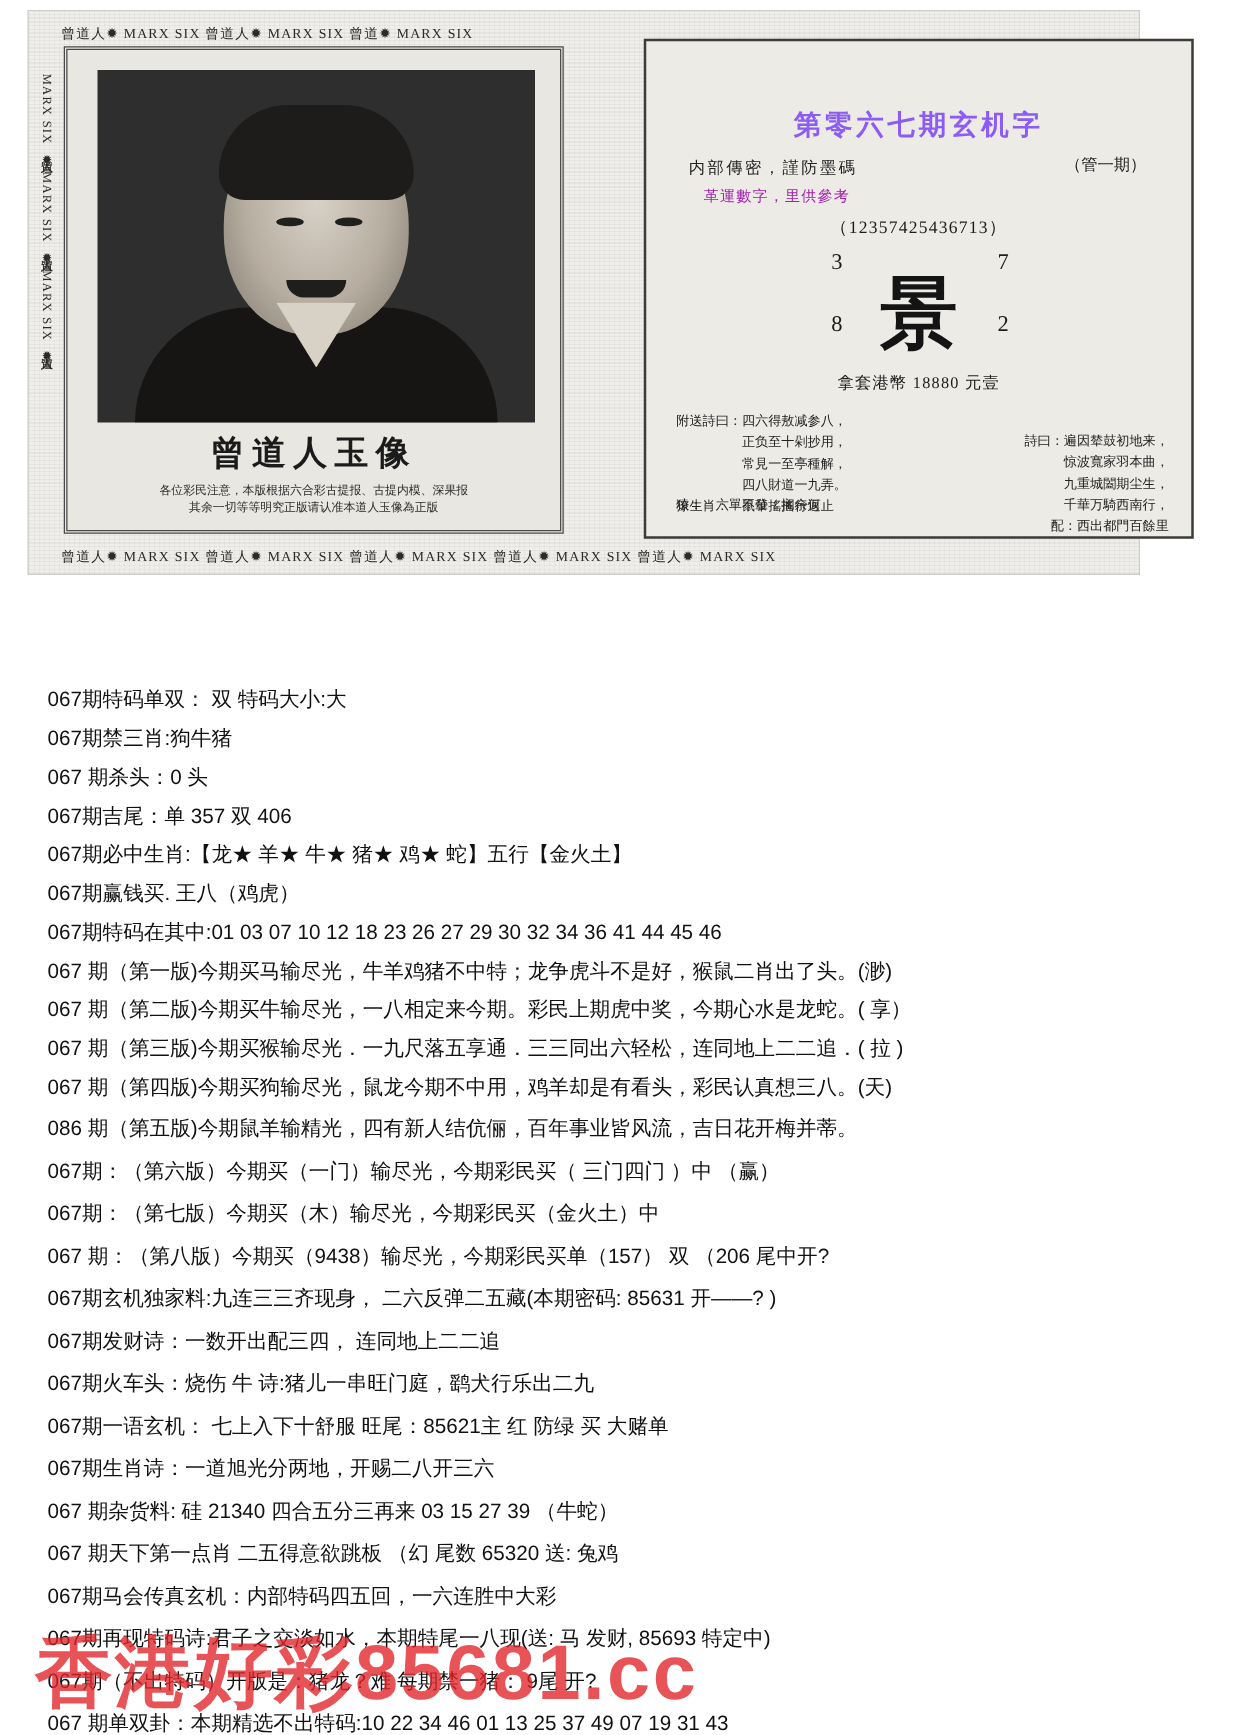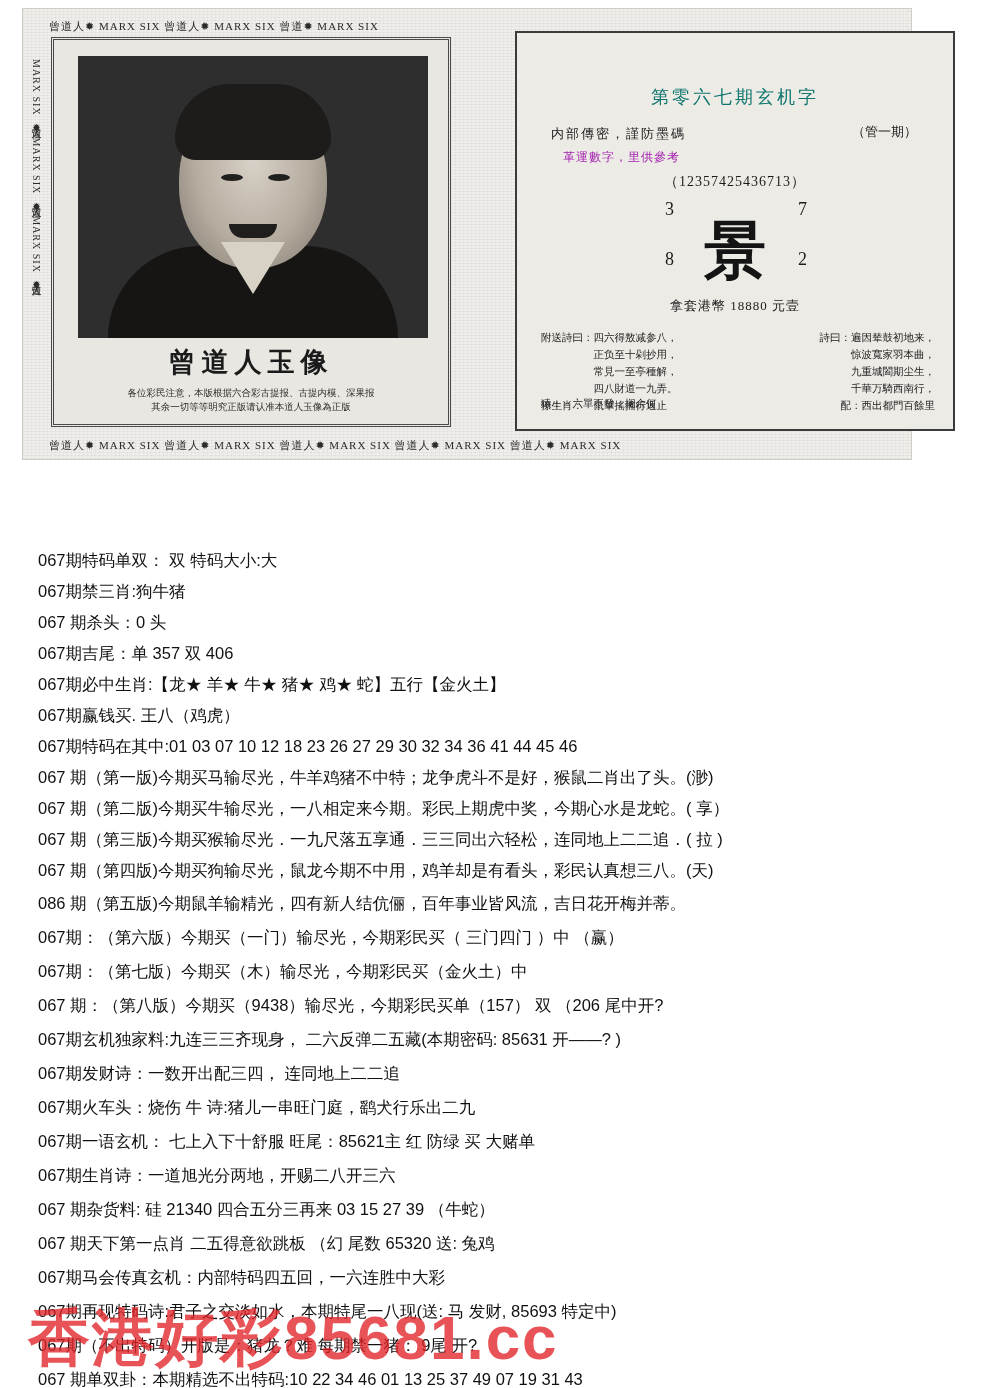--- a/index.html
+++ b/index.html
@@ -161,24 +161,24 @@
     height: 400px;
     border: 2px solid #3b3b3b;
     background: #edebe6;
     box-sizing: border-box;
   }
   .tp-title {
     position: absolute;
     left: 0; right: 0; top: 52px;
     text-align: center;
     font-family: "Liberation Serif", serif;
-    font-size: 18px;
-    font-weight: normal;
+    font-size: 22px;
+    font-weight: bold;
     letter-spacing: 3px;
-    color: #0f766e;
+    color: #8b5cf6;
   }
   .tp-sub {
     position: absolute;
     left: 34px; top: 92px;
     font-family: "Liberation Serif", serif;
     font-size: 13px;
     letter-spacing: 2px;
     color: #222;
   }
   .tp-issue {
@@ -237,21 +237,21 @@
     position: absolute;
     left: 24px; top: 296px;
     width: 220px;
     font-family: "Liberation Serif", serif;
     font-size: 10.5px;
     line-height: 17px;
     color: #222;
   }
   .tp-poem-right {
     position: absolute;
-    right: 18px; top: 296px;
+    right: 18px; top: 312px;
     width: 180px;
     font-family: Liberation Sans, sans-serif;
     font-size: 10.5px;
     line-height: 17px;
     color: #222;
     text-align: right;
   }
   .tp-foot {
     position: absolute;
     left: 24px; top: 364px;

